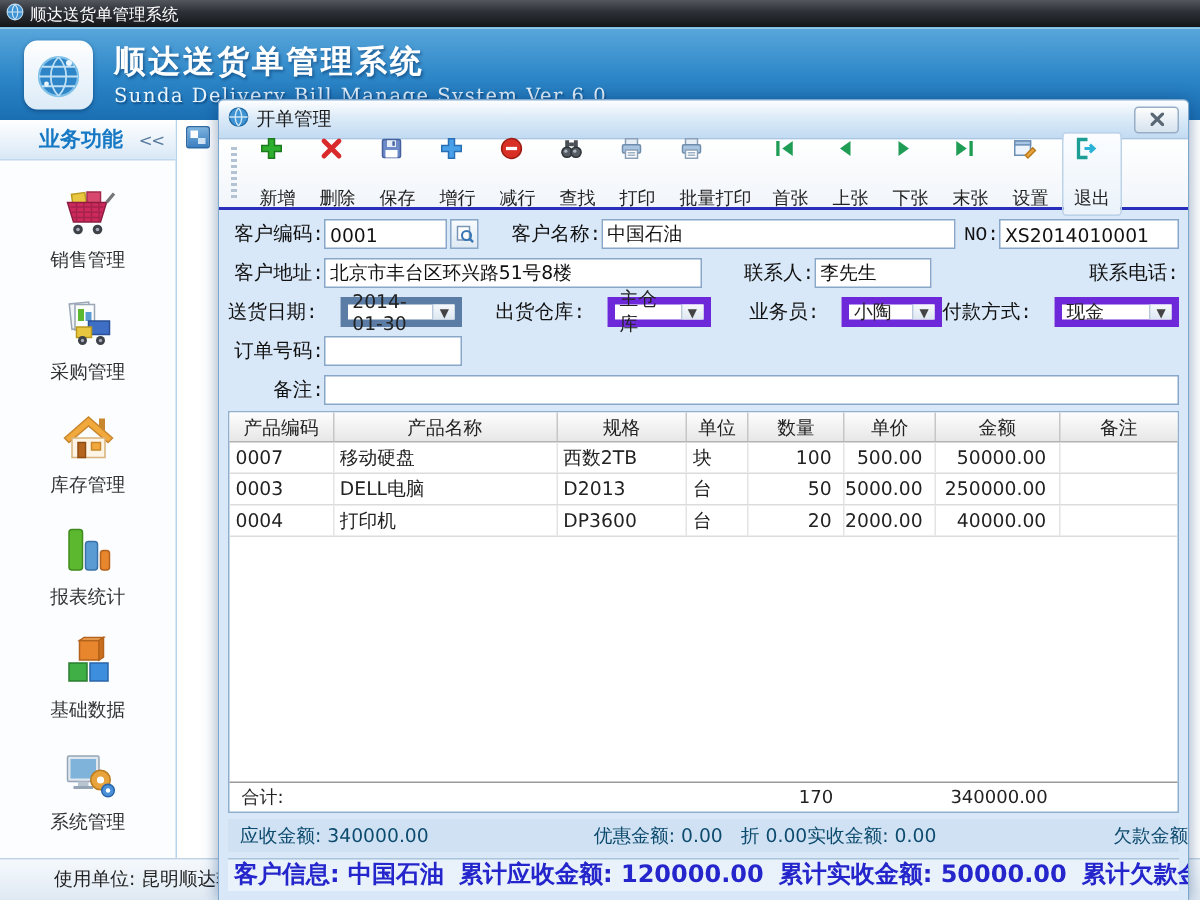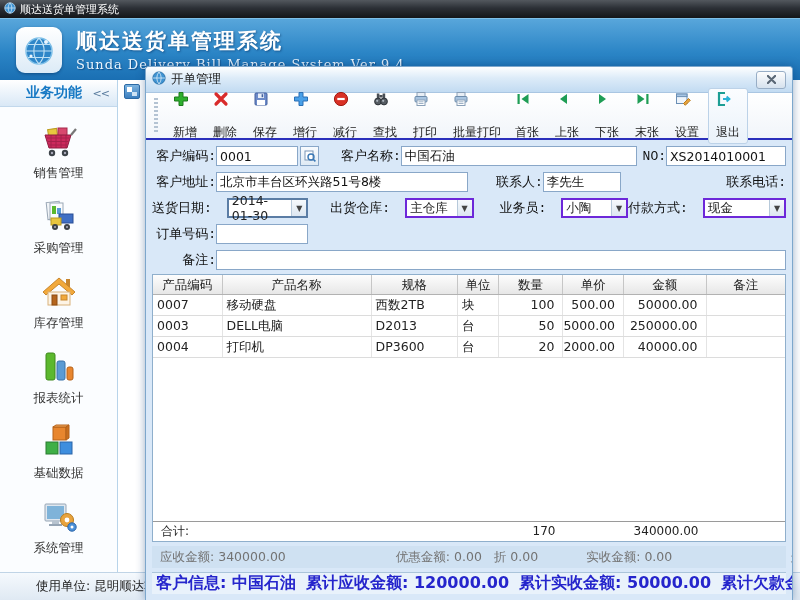--- a/index.html
+++ b/index.html
@@ -62,21 +62,21 @@
   .tbtn.framed { border:1px solid #bcd2e8; border-radius:3px; background:linear-gradient(180deg,#fbfdff,#eaf2fa); }
 
   .dlg-body { padding:6px; }
 
   
   .frow { display:flex; align-items:center; height:20px; margin-bottom:6px; }
   .flabel { white-space:nowrap; font-size:13px; color:#111;font-family:Liberation Mono, monospace; }
   .flabel.w { width:64px; text-align:right; }
   .tinput { height:20px; border:1px solid #89a7c8; background:#fff; font-family:inherit;
     font-size:12.5px; padding:0 3px; color:#111; }
-  .combo { height:20px; border:2px solid #6d28d9; background:#fff; display:flex; align-items:center; cursor:pointer;margin-left:15px; }
+  .combo { height:20px; border:5px solid #6d28d9; background:#fff; display:flex; align-items:center; cursor:pointer;margin-left:15px; }
   .combo .cval { flex:1; padding:0 3px; font-size:12.5px; }
   .combo .carr { width:15px; height:100%; background:linear-gradient(180deg,#f6f9fc,#dde7f1);
     border-left:1px solid #b7c9da; display:flex; align-items:center; justify-content:center;
     font-size:8px; color:#444; }
   .lookup-btn { width:19px; height:20px; margin-left:2px; border:1px solid #89a7c8;
     background:linear-gradient(180deg,#f8fbfe,#dfeaf4); display:flex; align-items:center; justify-content:center; cursor:pointer; }
 
   
   .grid { margin-top:2px; border:1px solid #8fafcc; background:#fff; height:268px;
     display:flex; flex-direction:column; }
@@ -88,21 +88,21 @@
   .cell.l { padding-left:4px; text-align:left; }
   .cell.r { padding-right:8px; text-align:right; }
   .c0{width:70px}.c1{width:150px}.c2{width:87px}.c3{width:41px}
   .c4{width:65px}.c5{width:61px}.c6{width:83px}.c7{width:79px;border-right:none!important}
   .g-fill { flex:1; }
   .g-total { display:flex; height:20px; border-top:1px solid #9a9a9a; font-size:12px; line-height:19px; }
   .g-total .tcap { width:348px; padding-left:8px; }
 
   
   .summary { margin-top:4px; height:22px; background:#cfe1f2; display:flex; align-items:center;
-    font-size:12.5px; color:#737373; }
+    font-size:12.5px; color:#0c4a6e; }
   .s-item { white-space:nowrap; }
   .custinfo { margin-top:4px; height:22px; border-top:1px solid #aac4da; background:#e9f2fb;
     display:flex; align-items:center; padding-left:4px; font-size:16px; font-weight:bold; color:#2525cc; }
   .ci-item { white-space:nowrap; margin-right:10px; }
 </style>
 </head>
 <body>
 
 <div class="titlebar">
   <span>
@@ -119,21 +119,21 @@
     <svg width="36" height="36" viewBox="0 0 36 36">
       <circle cx="18" cy="19" r="13" fill="#2e86c8"></circle>
       <circle cx="18" cy="19" r="13" fill="none" stroke="#7fc0e8" stroke-width="1.5"></circle>
       <path d="M5 19h26M18 6a19 19 0 0 1 0 26M18 6a19 19 0 0 0 0 26M7 12.5h22M7 25.5h22" stroke="#bfe0f4" fill="none" stroke-width="1.2"></path>
       <circle cx="25" cy="10" r="2" fill="#eaf5fd"></circle>
         <circle cx="10" cy="24" r="1.6" fill="#eaf5fd"></circle>
     </svg>
   </div>
   <div>
     <div class="header-title">顺达送货单管理系统</div>
-    <div class="header-sub">Sunda Delivery Bill Manage System Ver 9.4</div>
+    <div class="header-sub">Sunda Delivery Bill Manage System Ver 6.0</div>
   </div>
 </div>
 
 <div class="workspace">
 
   <div class="sidebar">
     <div class="sidebar-header">
       <span class="cap">业务功能</span>
       <span class="col">&lt;&lt;</span>
     </div>
@@ -479,21 +479,21 @@
         <span>340000.00</span>
       </span>
       <span class="s-item" style="margin-left:110px">
         <span>优惠金额:</span>
         <span>0.00</span>
       </span>
       <span class="s-item" style="margin-left:12px">
         <span>折</span>
         <span>0.00</span>
       </span>
-      <span class="s-item" style="margin-left:48px">
+      <span class="s-item" style="">
         <span>实收金额:</span>
         <span>0.00</span>
       </span>
       <span class="s-item" style="margin-left:118px">
         <span>欠款金额:</span>
         
       </span>
     </div>
 
     <div class="custinfo">

